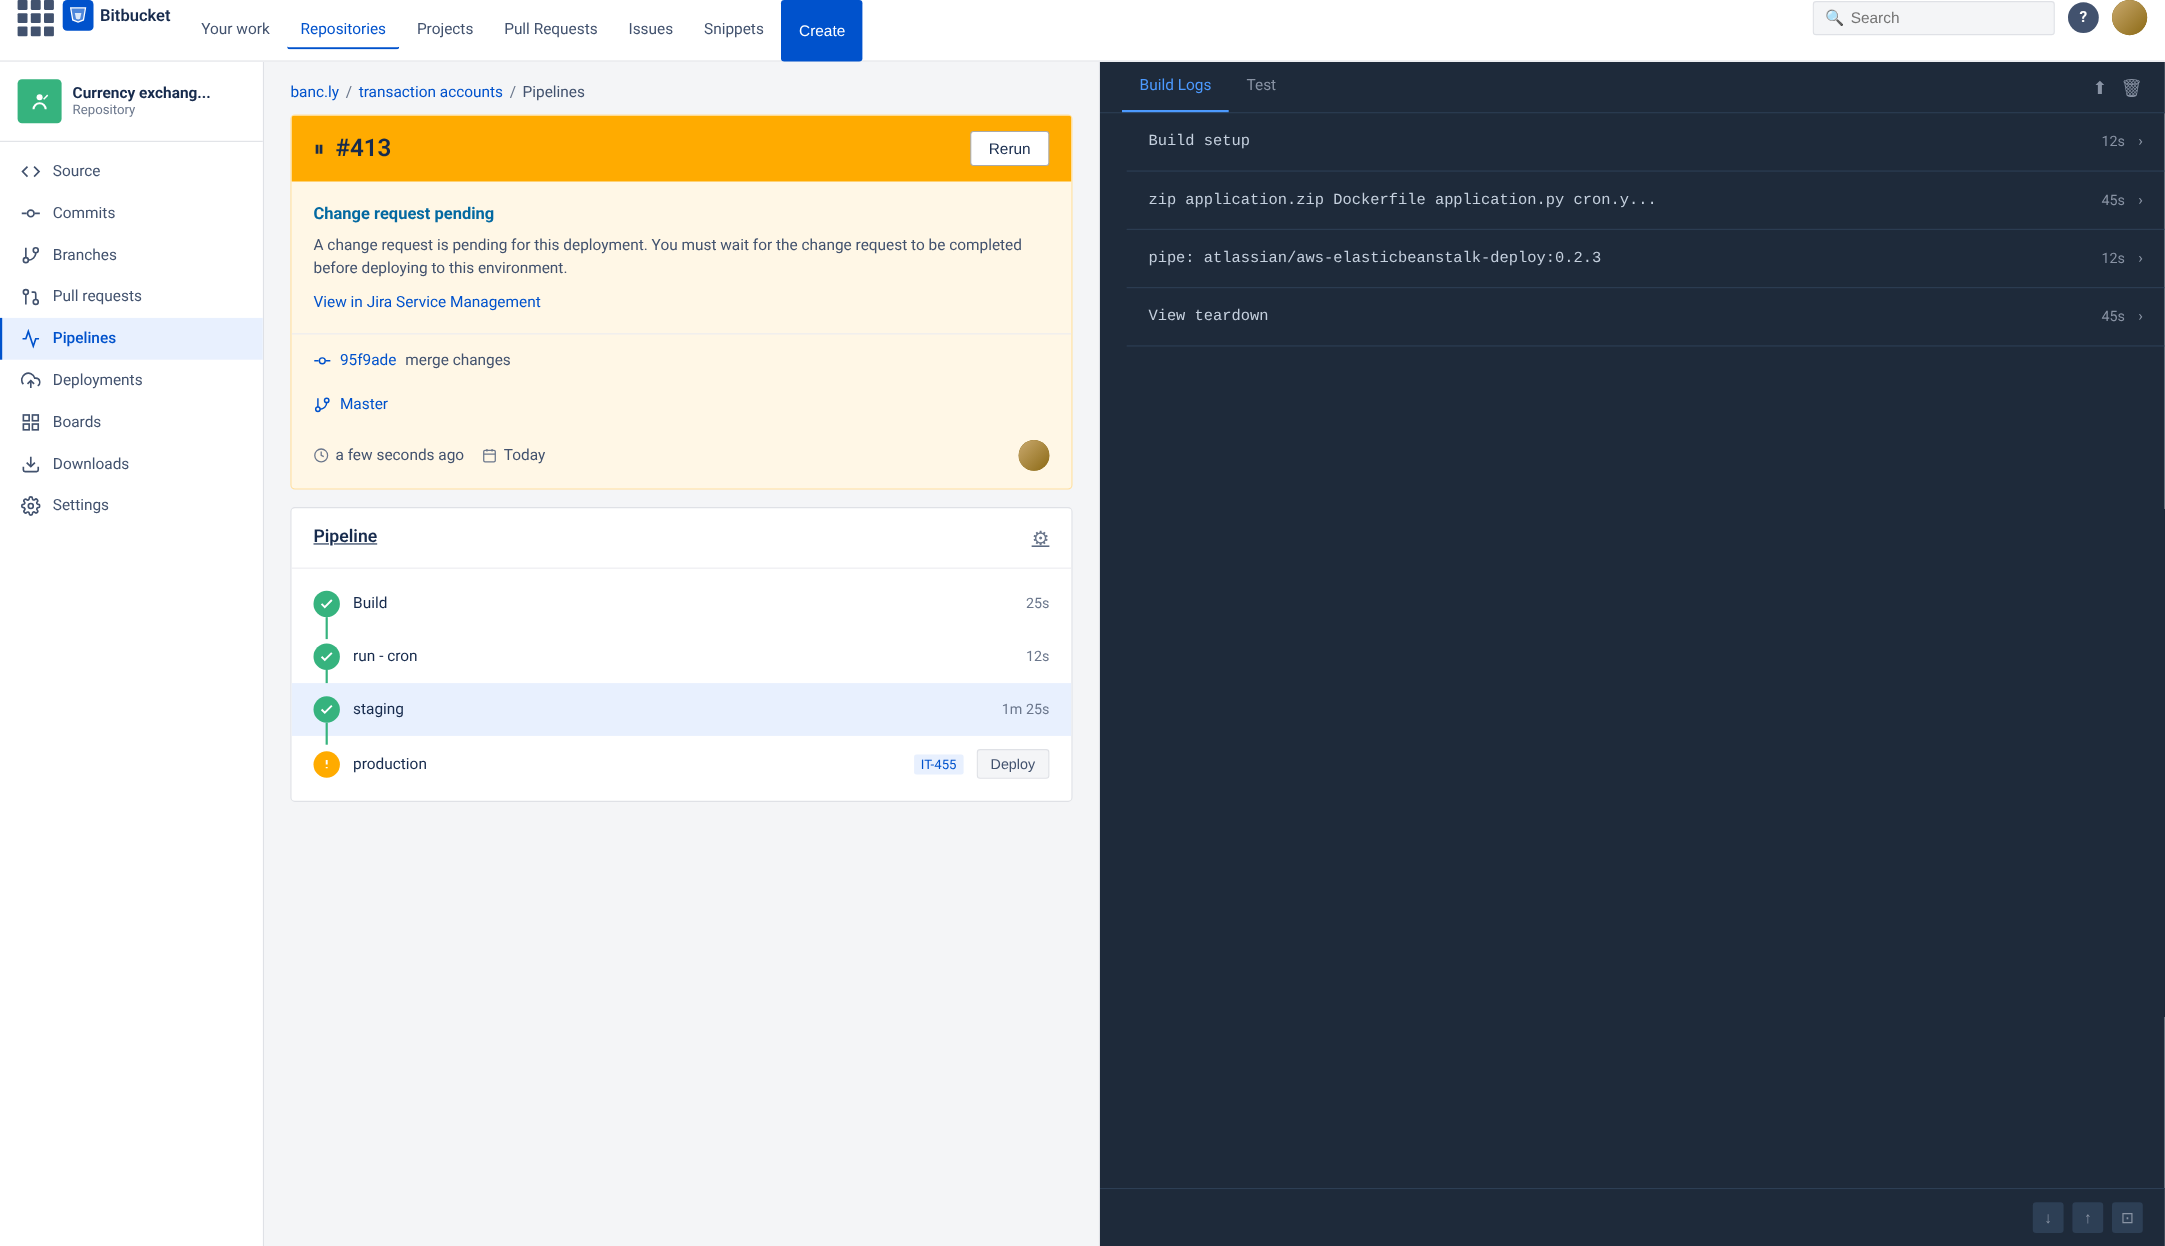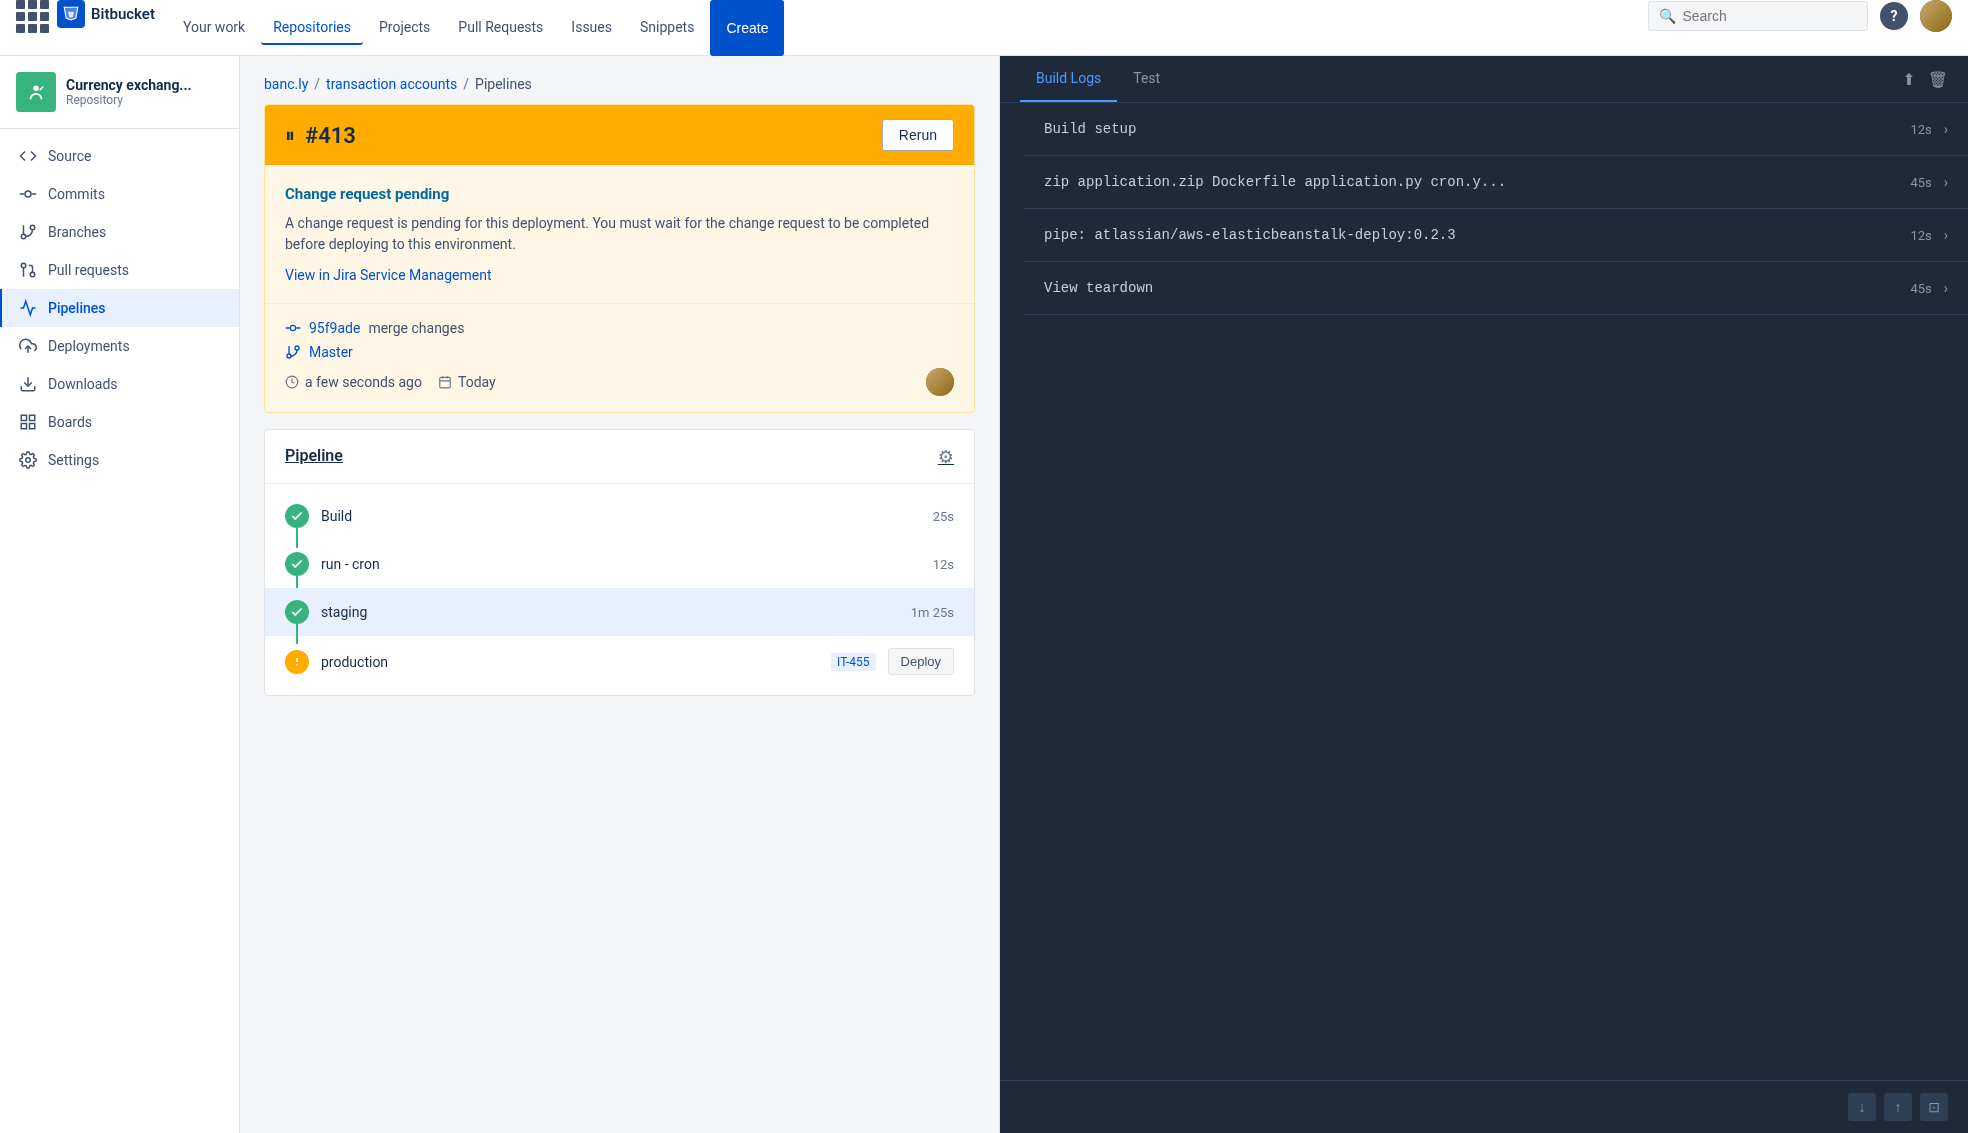--- a/index.html
+++ b/index.html
@@ -63,21 +63,21 @@
     .pipeline-header-title { display: flex; align-items: center; gap: 10px; }
     .pipeline-pause-icon { color: #172b4d; font-size: 20px; }
     .pipeline-number { font-size: 22px; font-weight: 600; color: #172b4d; }
     .rerun-btn { background: #fff; color: #172b4d; border: 1px solid #aaa; border-radius: 3px; padding: 7px 16px; font-size: 14px; font-weight: 500; cursor: pointer; }
     .pipeline-body { padding: 20px; }
     .change-request-title { font-size: 15px; font-weight: 700; color: #0369a1; margin-bottom: 10px; }
     .change-request-text { font-size: 14px; color: #42526e; line-height: 1.5; margin-bottom: 12px; }
     .change-request-link { color: #0052cc; text-decoration: none; font-size: 14px; }
 
     
-    .pipeline-meta { padding: 16px 20px; border-top: 1px solid #ebecf0; display: flex; flex-direction: column; gap: 8px; }
+    .pipeline-meta { padding: 16px 20px; border-top: 1px solid #ebecf0; display: flex; flex-direction: column; gap: 24px; }
     .pipeline-meta-row { display: flex; align-items: center; gap: 8px; font-size: 14px; color: #42526e; }
     .pipeline-meta-row a { color: #0052cc; text-decoration: none; }
     .pipeline-meta-row-bottom { display: flex; align-items: center; gap: 16px; }
 
     
     .pipeline-steps-card { margin: 0 24px 16px; background: #fff; border: 1px solid #dfe1e6; border-radius: 4px; overflow: hidden; }
     .pipeline-steps-header { display: flex; justify-content: space-between; padding: 16px 20px; border-bottom: 1px solid #ebecf0; text-decoration: underline; }
     .pipeline-steps-title { font-size: 16px; font-weight: 600; color: #172b4d; }
     .gear-icon { color: #6b778c; cursor: pointer; font-size: 18px; }
     .pipeline-steps-list { padding: 8px 0; }
@@ -236,38 +236,38 @@
               <line x1="12" y1="12" x2="12" y2="21"></line>
               <path d="M20.39 18.39A5 5 0 0 0 18 9h-1.26A8 8 0 1 0 3 16.3"></path>
           </svg>
         </span>
         <span>Deployments</span>
       </div>
 
       <div class="sidebar-nav-item">
         <span class="sidebar-nav-item-icon">
           <svg width="18" height="18" viewBox="0 0 24 24" fill="none" stroke="#42526e" stroke-width="2">
-            <path d="M21 15v4a2 2 0 0 1-2 2H5a2 2 0 0 1-2-2v-4"></path>
-              <polyline points="7 10 12 15 17 10"></polyline>
-              <line x1="12" y1="15" x2="12" y2="3"></line>
-          </svg>
-        </span>
-        <span>Downloads</span>
-      </div>
-
-      <div class="sidebar-nav-item">
-        <span class="sidebar-nav-item-icon">
-          <svg width="18" height="18" viewBox="0 0 24 24" fill="none" stroke="#42526e" stroke-width="2">
             <rect x="3" y="3" width="7" height="7"></rect>
               <rect x="14" y="3" width="7" height="7"></rect>
               <rect x="14" y="14" width="7" height="7"></rect>
               <rect x="3" y="14" width="7" height="7"></rect>
           </svg>
         </span>
         <span>Boards</span>
+      </div>
+
+      <div class="sidebar-nav-item">
+        <span class="sidebar-nav-item-icon">
+          <svg width="18" height="18" viewBox="0 0 24 24" fill="none" stroke="#42526e" stroke-width="2">
+            <path d="M21 15v4a2 2 0 0 1-2 2H5a2 2 0 0 1-2-2v-4"></path>
+              <polyline points="7 10 12 15 17 10"></polyline>
+              <line x1="12" y1="15" x2="12" y2="3"></line>
+          </svg>
+        </span>
+        <span>Downloads</span>
       </div>
 
       <div class="sidebar-nav-item">
         <span class="sidebar-nav-item-icon">
           <svg width="18" height="18" viewBox="0 0 24 24" fill="none" stroke="#42526e" stroke-width="2">
             <circle cx="12" cy="12" r="3"></circle>
               <path d="M19.4 15a1.65 1.65 0 0 0 .33 1.82l.06.06a2 2 0 0 1-2.83 2.83l-.06-.06a1.65 1.65 0 0 0-1.82-.33 1.65 1.65 0 0 0-1 1.51V21a2 2 0 0 1-4 0v-.09A1.65 1.65 0 0 0 9 19.4a1.65 1.65 0 0 0-1.82.33l-.06.06a2 2 0 0 1-2.83-2.83l.06-.06A1.65 1.65 0 0 0 4.68 15a1.65 1.65 0 0 0-1.51-1H3a2 2 0 0 1 0-4h.09A1.65 1.65 0 0 0 4.6 9a1.65 1.65 0 0 0-.33-1.82l-.06-.06a2 2 0 0 1 2.83-2.83l.06.06A1.65 1.65 0 0 0 9 4.68a1.65 1.65 0 0 0 1-1.51V3a2 2 0 0 1 4 0v.09a1.65 1.65 0 0 0 1 1.51 1.65 1.65 0 0 0 1.82-.33l.06-.06a2 2 0 0 1 2.83 2.83l-.06.06A1.65 1.65 0 0 0 19.4 9a1.65 1.65 0 0 0 1.51 1H21a2 2 0 0 1 0 4h-.09a1.65 1.65 0 0 0-1.51 1z"></path>
           </svg>
         </span>
         <span>Settings</span>

